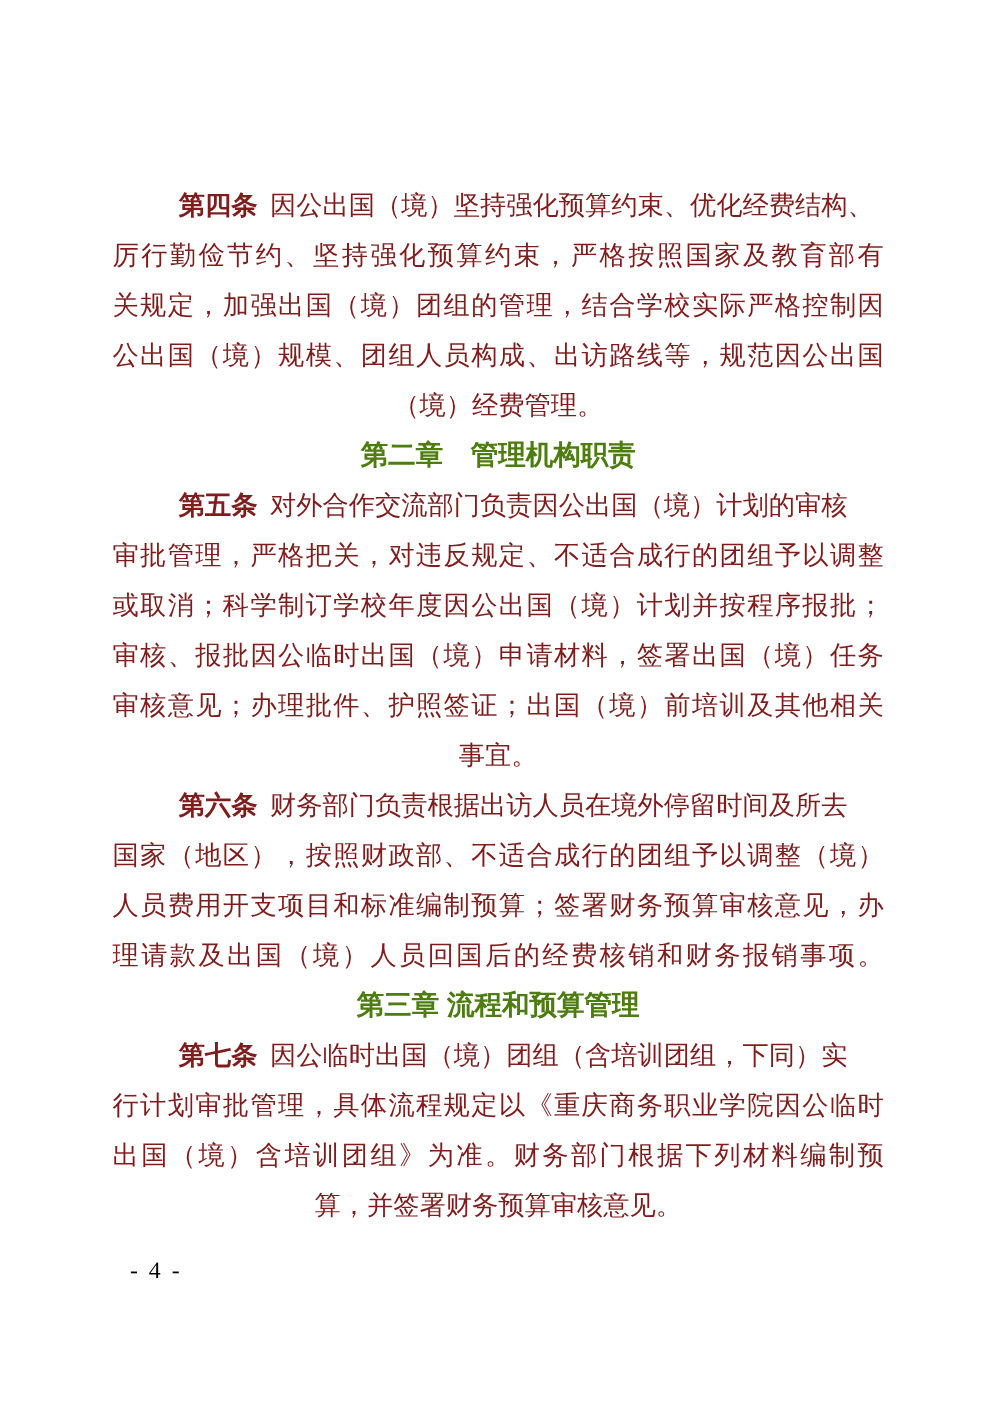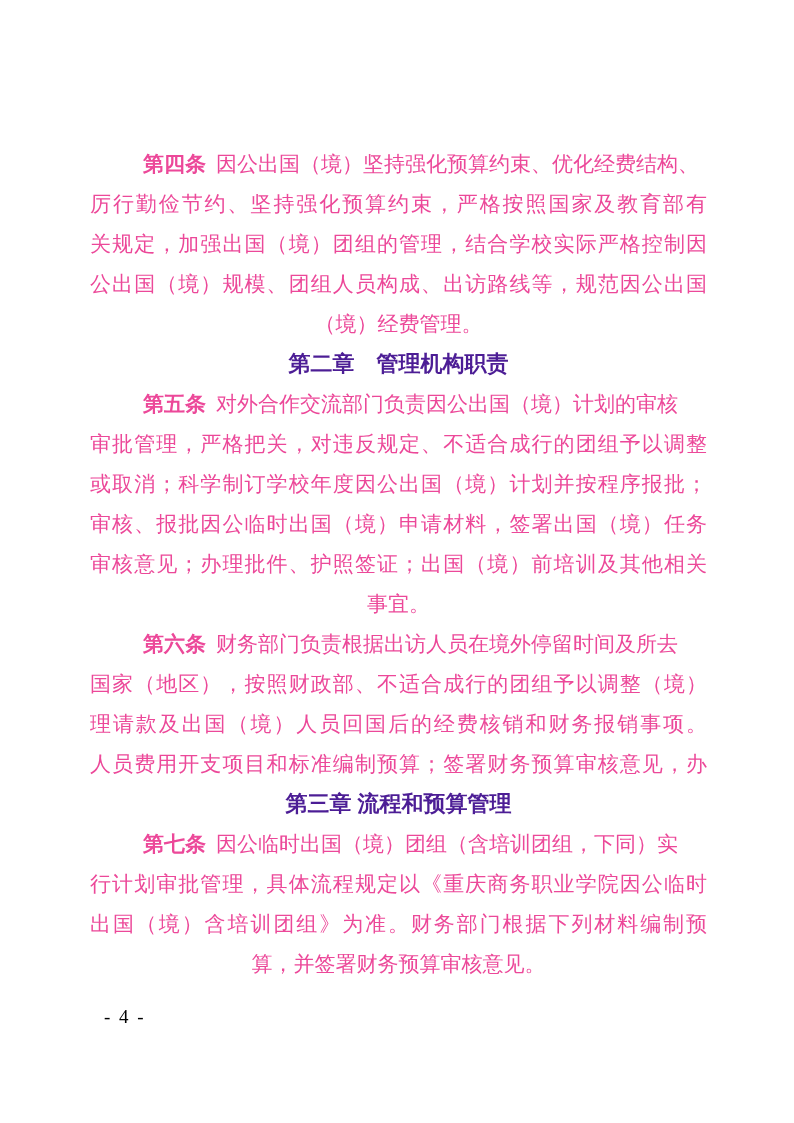--- a/index.html
+++ b/index.html
@@ -19,21 +19,21 @@
   .content {
     position: absolute;
     left: 90px;
     top: 144px;
     width: 617px;
   }
   .line {
     font-size: 21px;
     line-height: 40px;
     height: 40px;
-    color: #ec4899;
+    color: #7f1d1d;
   }
   
   .line.j {
     text-align: justify;
     text-align-last: justify;
   }
   
   .line.first {
     padding-left: 53px;
     white-space: nowrap;
@@ -47,21 +47,21 @@
     font-weight: bold;
     margin-right: 10px;
   }
   .heading {
     font-family: "Liberation Sans", "DejaVu Sans", sans-serif;
     font-weight: bold;
     font-size: 22px;
     line-height: 40px;
     height: 40px;
     text-align: center;
-    color: #4c1d95;
+    color: #4d7c0f;
   }
   .page-number {
     position: absolute;
     left: 104px;
     top: 1005px;
     font-size: 19px;
     line-height: 24px;
     letter-spacing: 2px;
     color: #000000;
     font-family: "Liberation Serif", "DejaVu Serif", serif;
@@ -94,22 +94,22 @@
       <div class="line j">审核、报批因公临时出国（境）申请材料，签署出国（境）任务</div>
       <div class="line j">审核意见；办理批件、护照签证；出国（境）前培训及其他相关</div>
       <div class="line last">事宜。</div>
     </div>
 
     <div class="para">
       <div class="line first">
         <span class="term">第六条</span><span>财务部门负责根据出访人员在境外停留时间及所去</span>
       </div>
       <div class="line j">国家（地区），按照财政部、不适合成行的团组予以调整（境）</div>
+      <div class="line j">人员费用开支项目和标准编制预算；签署财务预算审核意见，办</div>
       <div class="line j">理请款及出国（境）人员回国后的经费核销和财务报销事项。</div>
-      <div class="line j">人员费用开支项目和标准编制预算；签署财务预算审核意见，办</div>
     </div>
 
     <div class="heading">第三章 流程和预算管理</div>
 
     <div class="para">
       <div class="line first">
         <span class="term">第七条</span><span>因公临时出国（境）团组（含培训团组，下同）实</span>
       </div>
       <div class="line j">行计划审批管理，具体流程规定以《重庆商务职业学院因公临时</div>
       <div class="line j">出国（境）含培训团组》为准。财务部门根据下列材料编制预</div>

